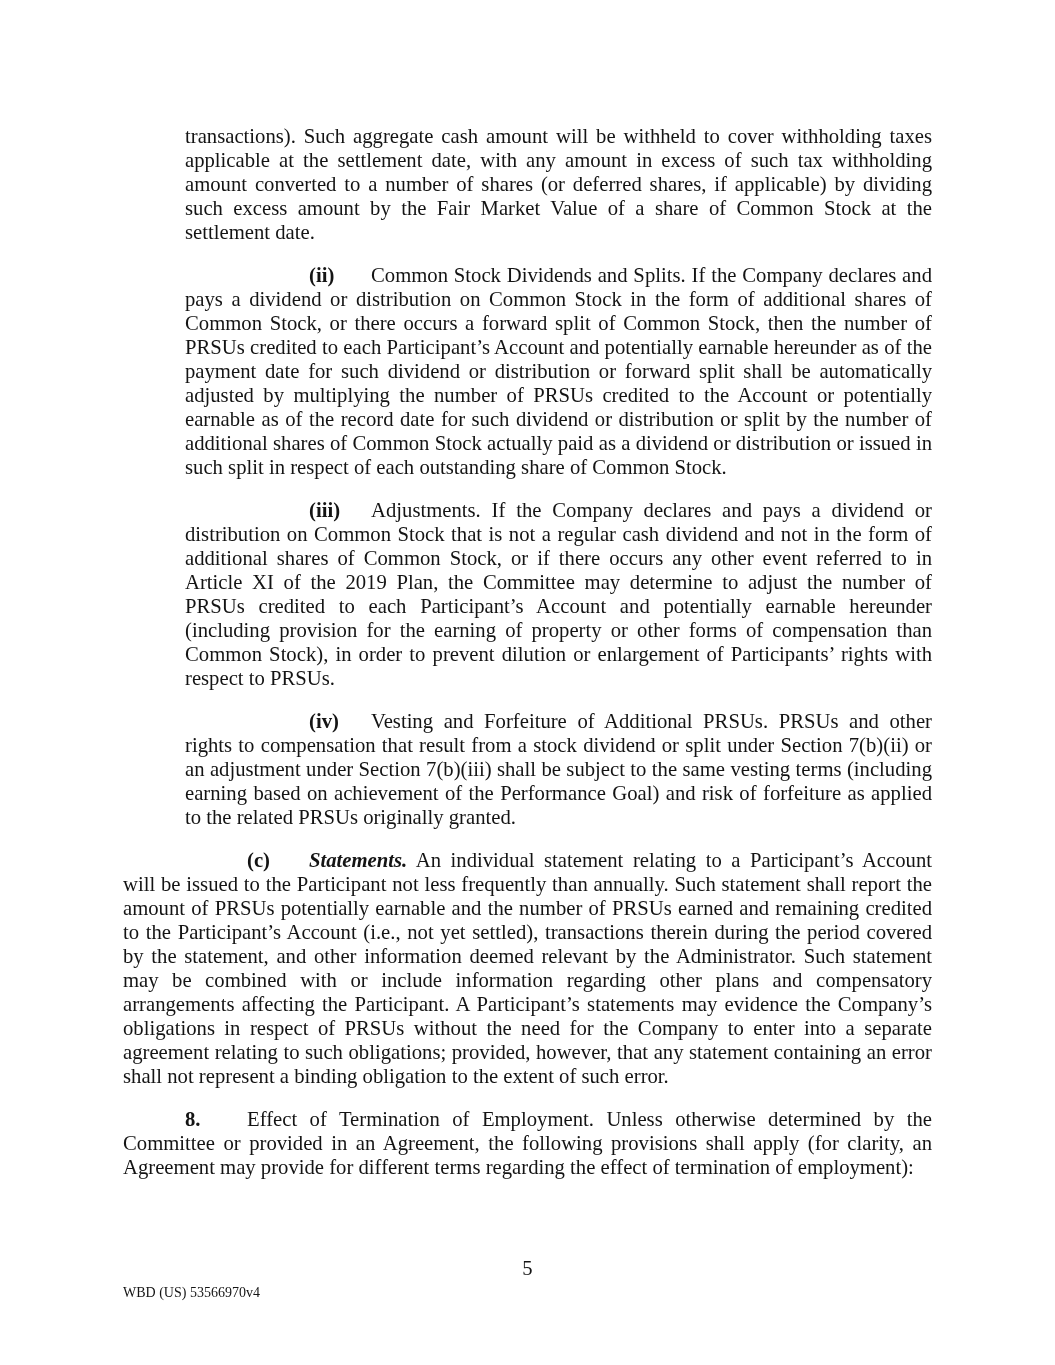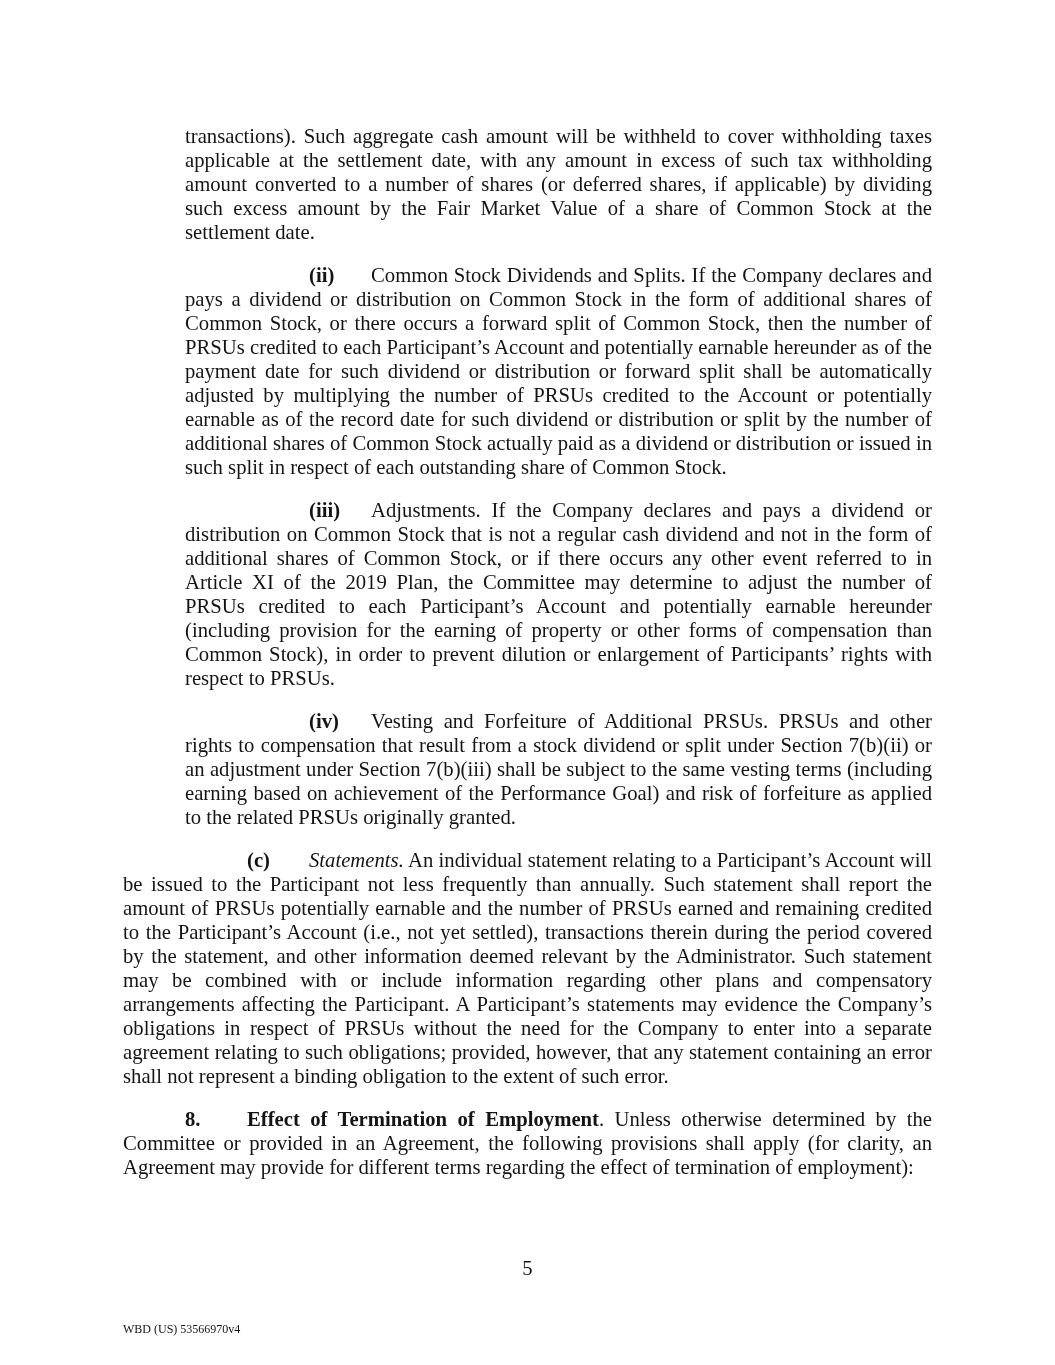--- a/index.html
+++ b/index.html
@@ -34,38 +34,37 @@
   }
   .ti-full { text-indent: 124px; }
   .ti-half { text-indent: 62px; }
   .num {
     display: inline-block;
     width: 62px;
     text-indent: 0;
     font-weight: bold;
   }
   .it { }
-  .bold { font-weight: bold; }
-  .boldit { font-weight: normal; font-style: italic; }
+  .bold { font-weight: normal; }
+  .boldit { font-weight: bold; font-style: italic; }
   .page-number {
     position: absolute;
     left: 0;
     right: 0;
     top: 1256px;
     text-align: center;
     font-size: 20.7px;
     line-height: 24px;
   }
   .footer-id {
     position: absolute;
     left: 123px;
     top: 1283px;
-    font-size: 12px;
+    font-size: 14px;
     line-height: 20px;
-    margin-top: 36px;
   }
 </style>
 </head>
 <body>
 
 <div class="page">
   <div class="content">
 
     <p class="para indented"><span>transactions). Such aggregate cash amount will be withheld to cover withholding taxes applicable at the settlement date, with any amount in excess of such tax withholding amount converted to a number of shares (or deferred shares, if applicable) by dividing such excess amount by the Fair Market Value of a share of Common Stock at the settlement date.</span></p>
 

